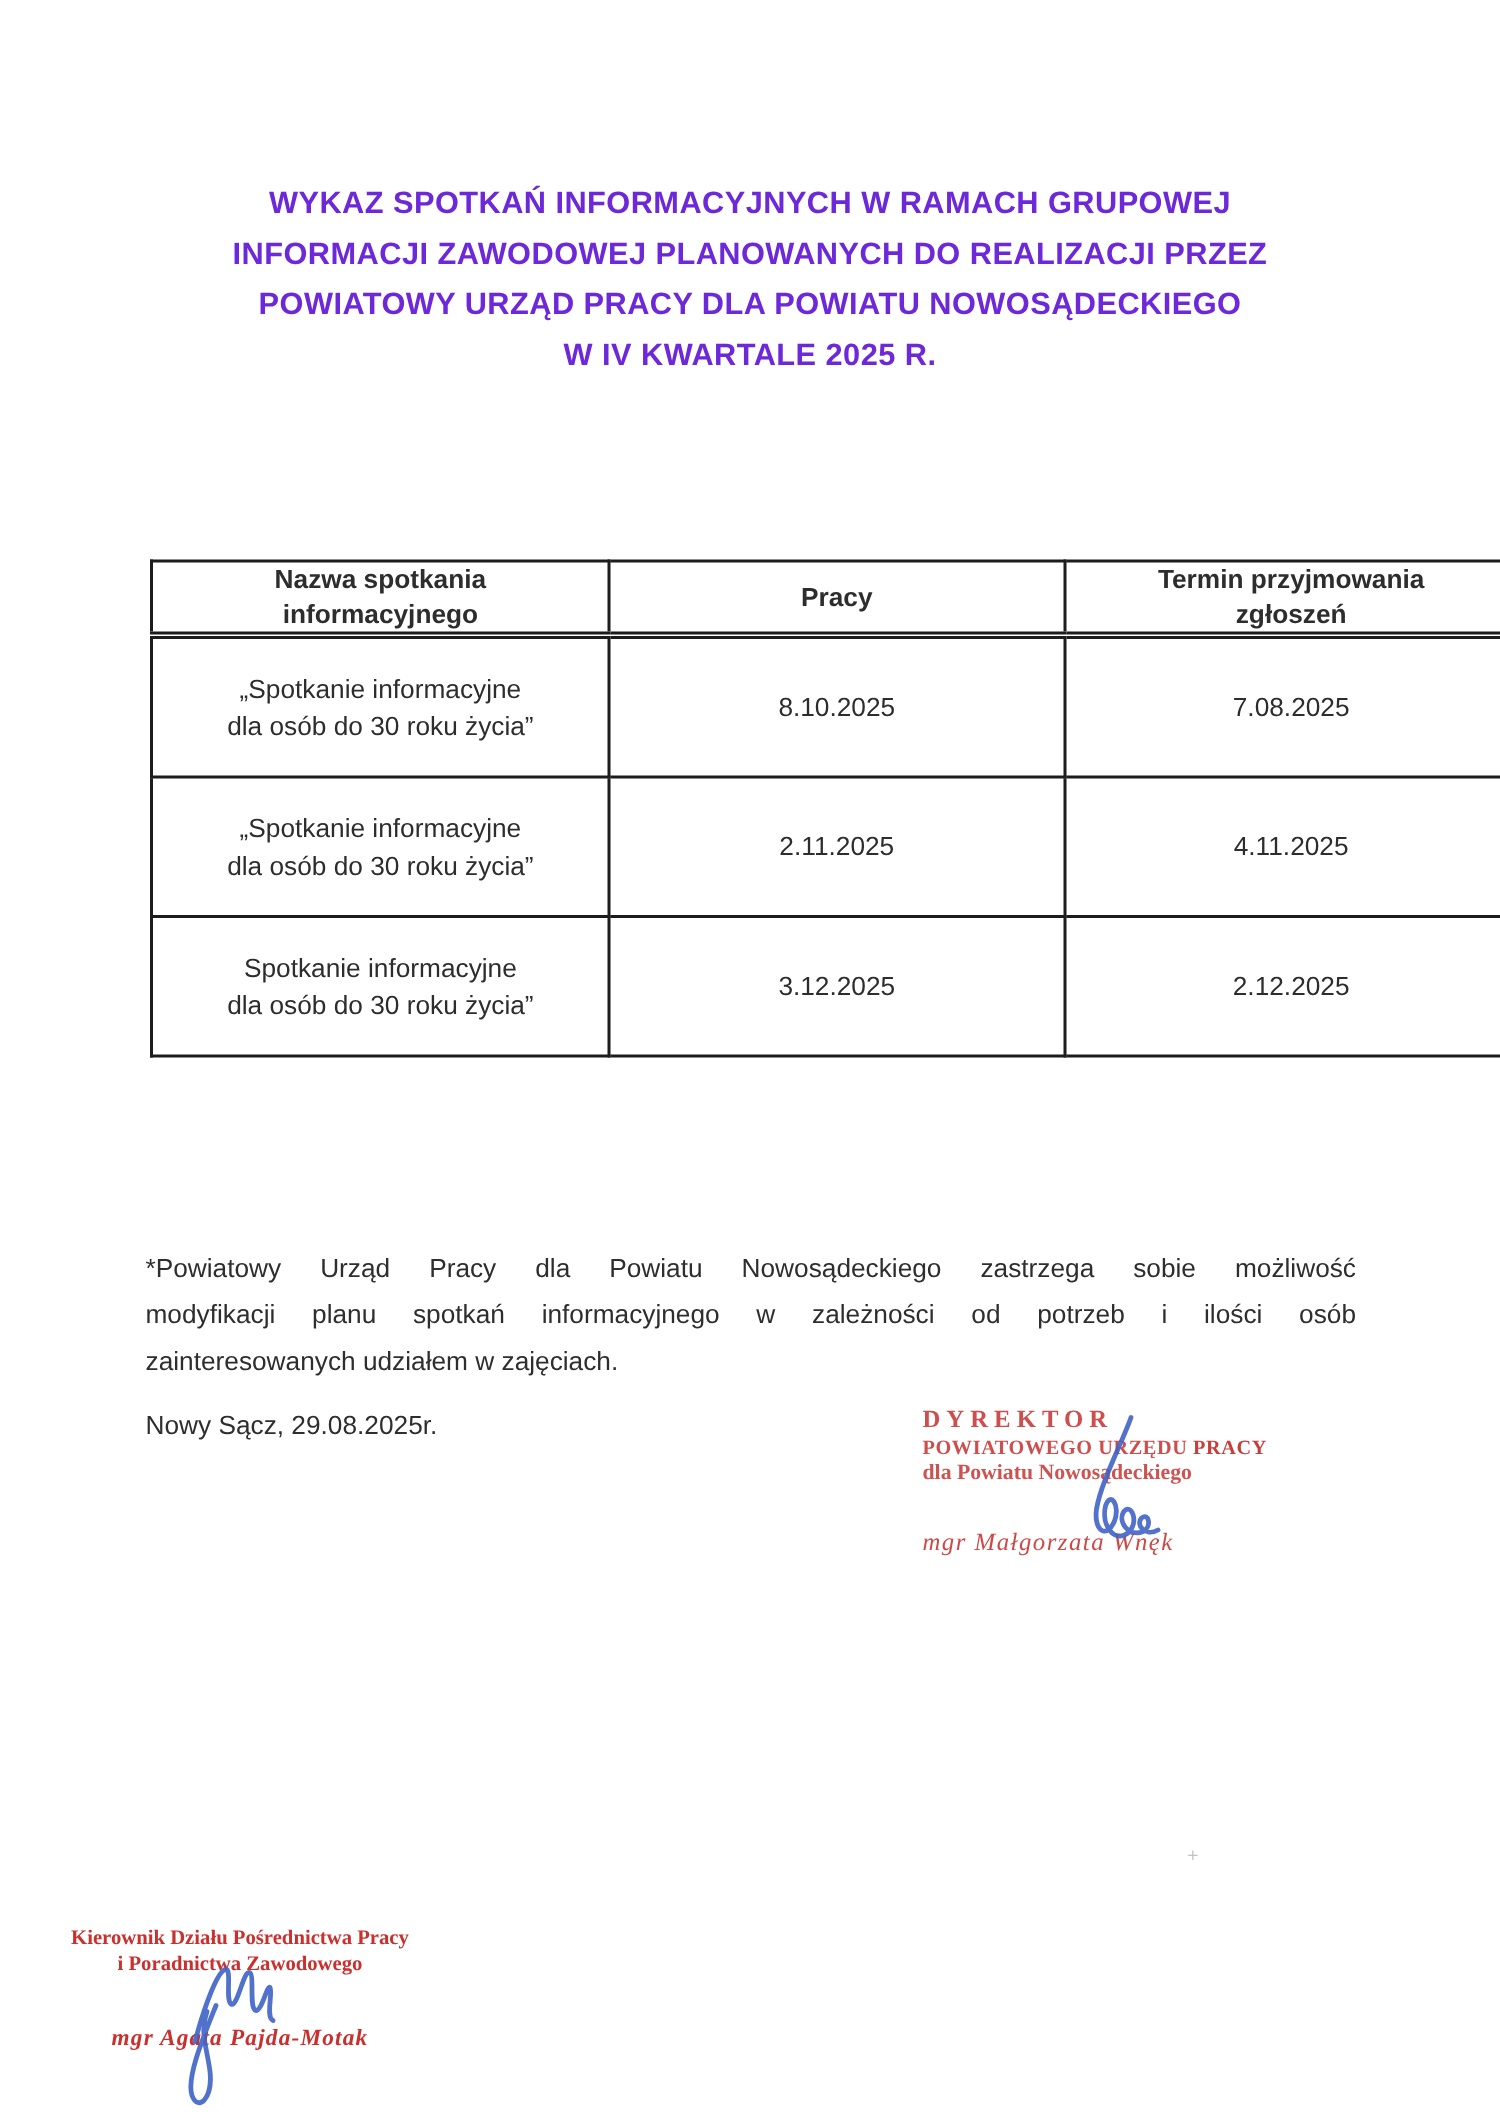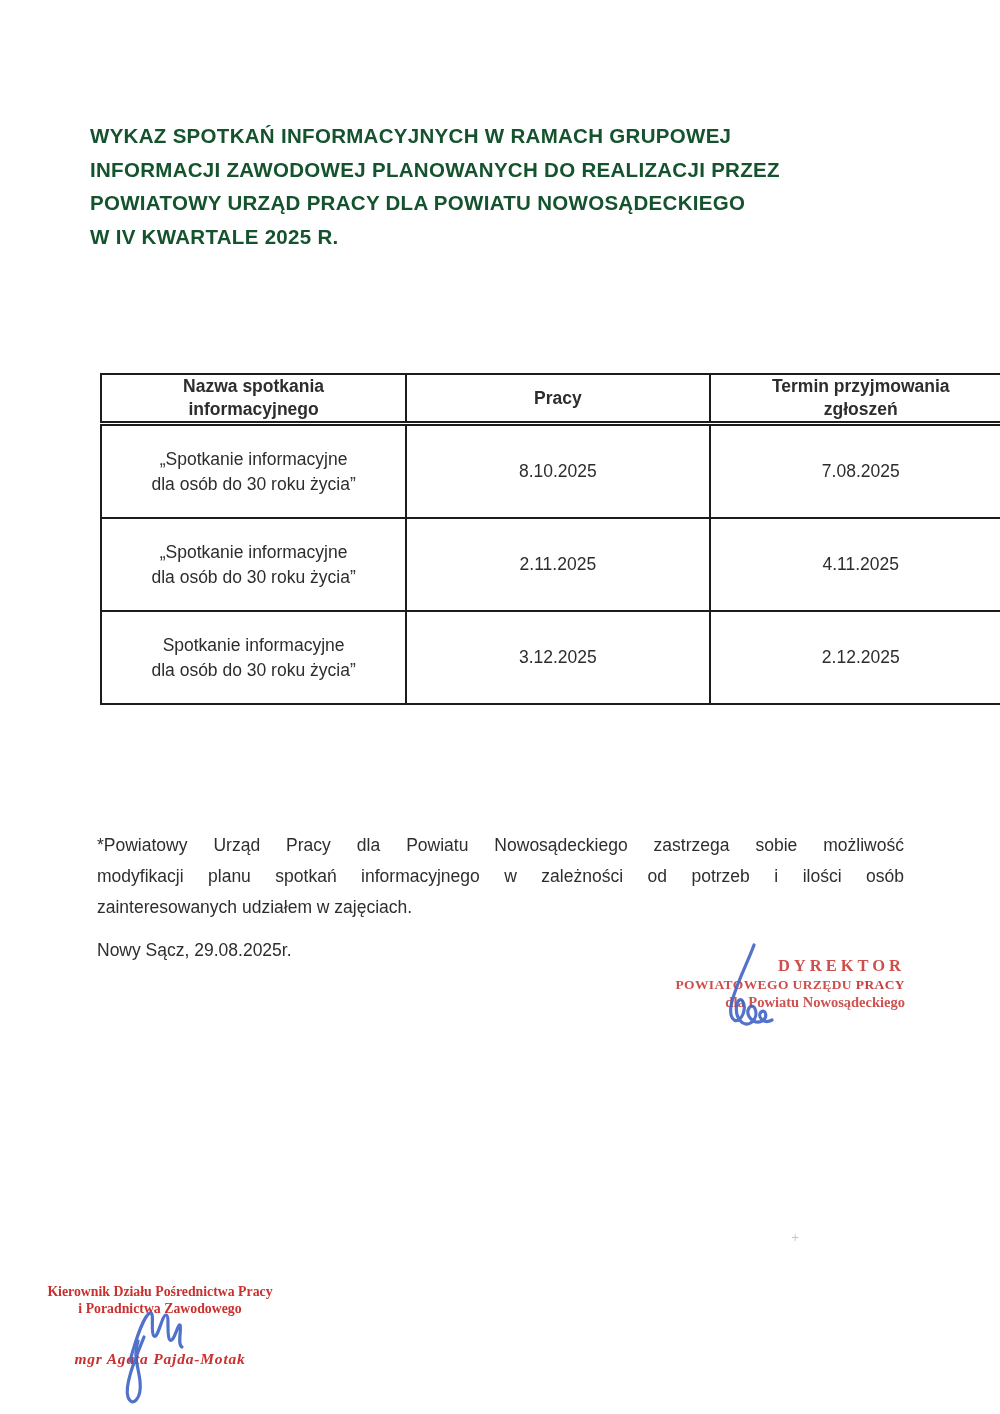--- a/index.html
+++ b/index.html
@@ -7,22 +7,22 @@
     width:1000px; height:1414px; position:relative;
     background:#ffffff; overflow:hidden;
     font-family:"Liberation Sans", sans-serif;
     color:#2f2f2f;
     -webkit-font-smoothing:antialiased;
   }
 
   
   .title {
     position:absolute; top:119px; left:90px; right:90px;
-    text-align:left; font-weight:bold; font-size:20.5px;
-    line-height:33.5px; letter-spacing:0.3px; color:#14532d;
+    text-align:center; font-weight:bold; font-size:20.5px;
+    line-height:33.5px; letter-spacing:0.3px; color:#6d28d9;
   }
   .title div { white-space:nowrap; }
 
   
   .table-wrap { position:absolute; left:100px; top:373px; width:913px; }
   table.meetings { border-collapse:collapse; width:100%; table-layout:fixed; color:#2d2d2d; }
   table.meetings th, table.meetings td {
     border:2.5px solid #1c1c1c; text-align:center; vertical-align:middle;
     white-space:pre-line; padding:0;
   }
@@ -39,22 +39,22 @@
     font-size:17.5px; line-height:31px; color:#2e2e2e;
   }
   .footnote .jline { text-align:justify; text-align-last:justify; }
   .footnote .jlast { text-align:left; }
 
   
   .place-date { position:absolute; left:97px; top:940px; font-size:17.5px; color:#2e2e2e; }
 
   
   .dir-stamp {
-    position:absolute; left:615px; top:936px; width:290px; text-align:right;
-    font-family:"Liberation Serif", serif; color:#c9403d;margin-top:20px;
+    position:absolute; left:615px; top:936px; width:290px; text-align:left;
+    font-family:"Liberation Serif", serif; color:#c9403d;
   }
   .dir-l1 { font-size:16.5px; letter-spacing:4px; font-weight:bold; opacity:.92; }
   .dir-l2 { font-size:13.5px; letter-spacing:0.4px; margin-top:1px; font-weight:bold; opacity:.92; }
   .dir-l2 .heavy { font-weight:bold; color:#c22f2c; }
   .dir-l3 { font-size:14.5px; margin-top:1px; font-weight:bold; opacity:.9; }
   .dir-signer { margin-top:27px; font-style:italic; font-size:16.5px; letter-spacing:1px; opacity:.95; }
 
   
   .mgr-stamp {
     position:absolute; left:36px; top:1284px; width:248px; text-align:center;
@@ -128,20 +128,21 @@
   <div class="jline">modyfikacji planu spotkań informacyjnego w zależności od potrzeb i ilości osób</div>
   <div class="jlast">zainteresowanych udziałem w zajęciach.</div>
 </div>
 
 <div class="place-date">Nowy Sącz, 29.08.2025r.</div>
 
 <div class="dir-stamp">
   <div class="dir-l1">DYREKTOR</div>
   <div class="dir-l2"><span>POWIATOWEGO URZĘDU </span><span class="heavy">PRACY</span></div>
   <div class="dir-l3">dla Powiatu Nowosądeckiego</div>
+  <div class="dir-signer">mgr Małgorzata Wnęk</div>
 </div>
 
 <svg class="sig sig-dir" width="92" height="92" viewBox="0 0 92 92">
   <g fill="none" stroke="#3f63c6" stroke-width="3.2" stroke-linecap="round" opacity="0.9">
     <path d="M46,3 C40,20 26,46 23,64 C21,79 30,84 35,72 C39,61 32,52 29,62 C26,75 35,87 44,80 C52,73 46,59 41,66 C37,73 45,83 54,79 C60,76 58,66 53,70 C49,74 55,83 64,78"></path>
   </g>
 </svg>
 
 <div class="mgr-stamp">
   <div class="mgr-l1">Kierownik Działu Pośrednictwa Pracy</div>

